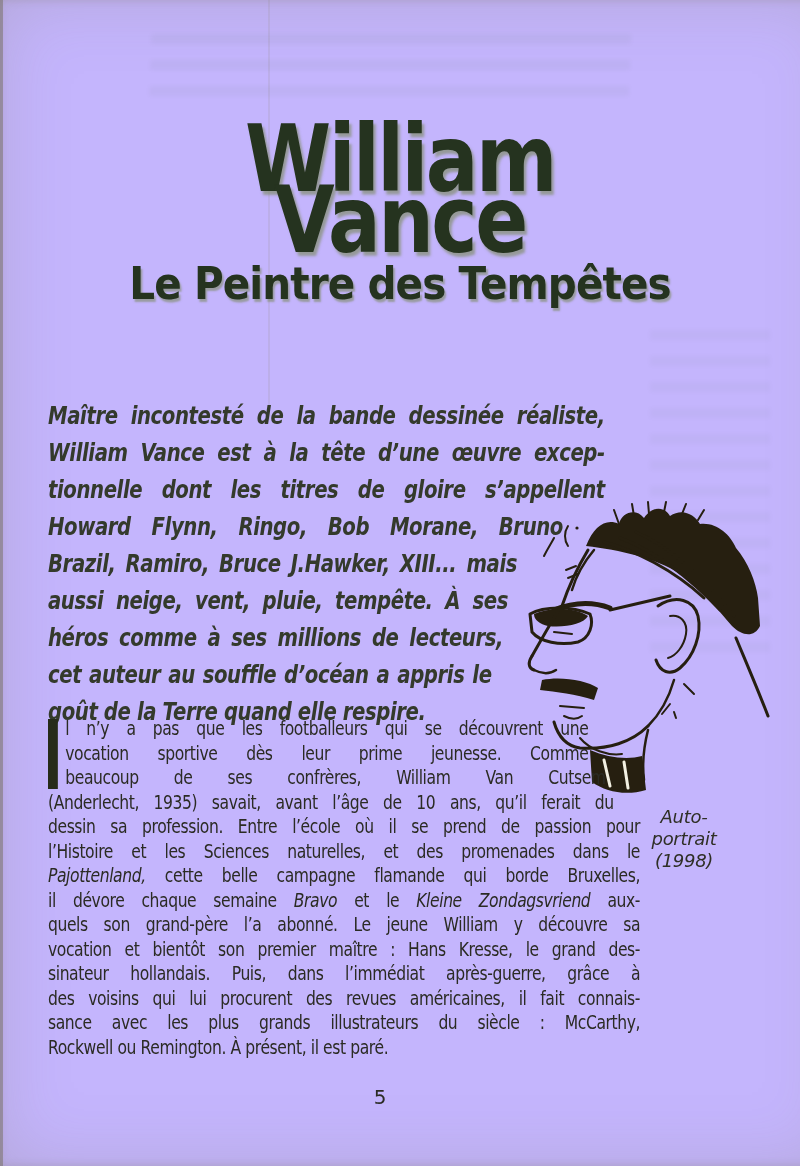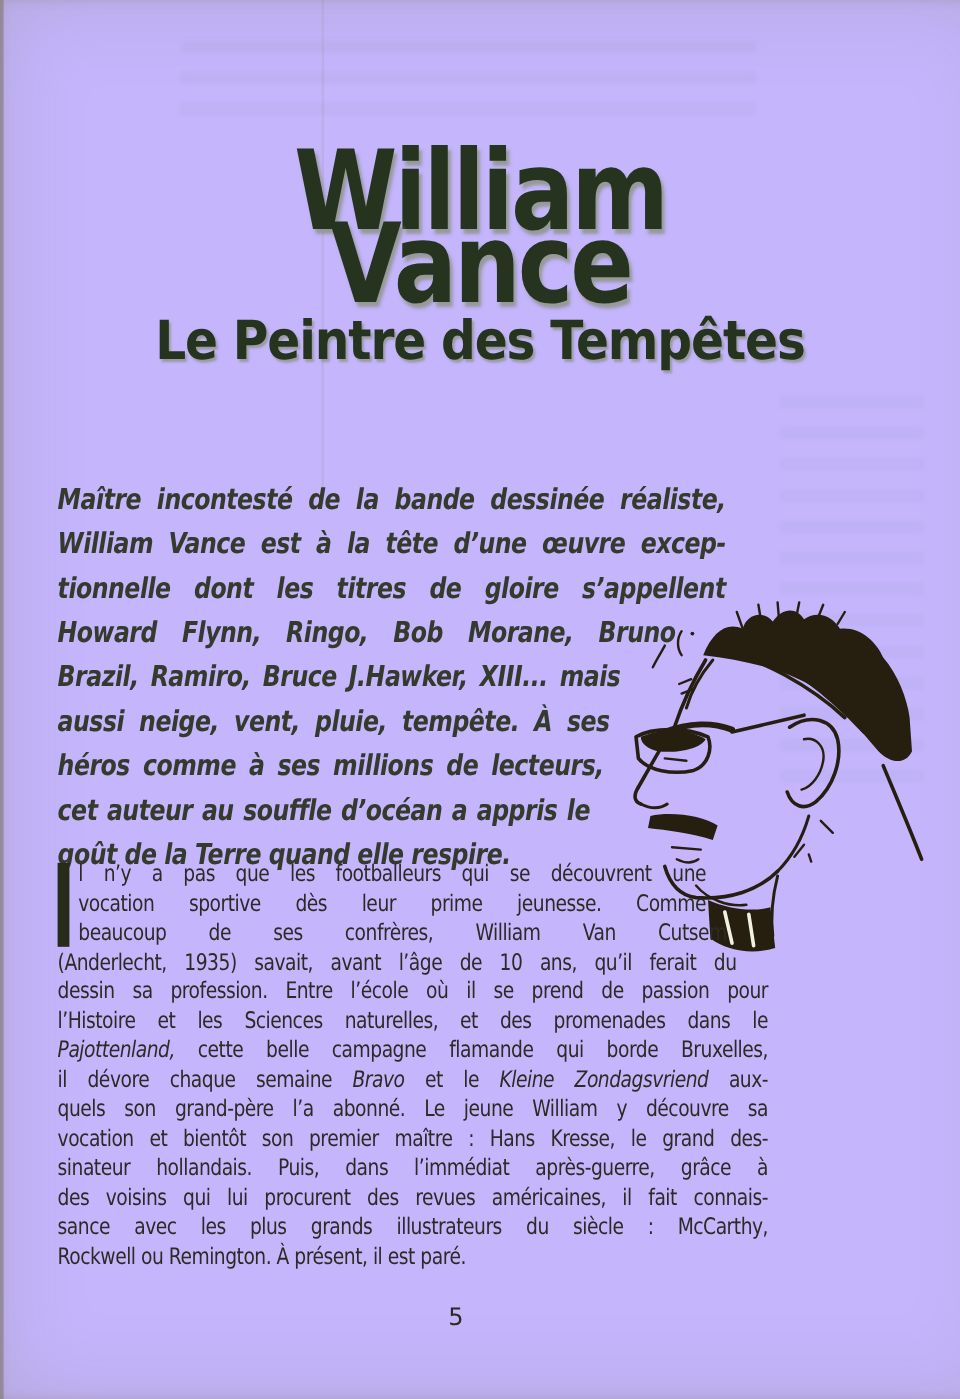--- a/index.html
+++ b/index.html
@@ -140,20 +140,25 @@
       <path d="M124,232 C120,248 118,266 120,282" stroke-width="2.5"></path>
       <path d="M56,240 C66,252 84,258 98,256" stroke-width="2"></path>
 
       <path d="M66,252 C84,260 104,262 118,258 L122,292 C102,298 82,294 68,284 Z" fill="#261f10" stroke="none"></path>
       <path d="M80,262 L86,288 M100,264 L104,290" stroke="#f2f0e2" stroke-width="3"></path>
 
       <path d="M138,216 L146,206 M150,214 L152,220 M160,186 L170,196" stroke-width="2"></path>
     </g>
   </svg>
 
+  <div class="caption" id="caption">
+      <div>Auto-</div>
+      <div>portrait</div>
+      <div>(1998)</div>
+    </div>
 
   <div class="bodytxt" id="bodytxt">
     <span class="dropcap" title="" aria-label="I"></span>
   <div class="ln"><span>l n’y a pas que les footballeurs qui se découvrent une</span></div>
       <div class="ln"><span>vocation sportive dès leur prime jeunesse. Comme</span></div>
       <div class="ln"><span>beaucoup de ses confrères, William Van Cutsem</span></div>
       <div class="ln"><span>(Anderlecht, 1935) savait, avant l’âge de 10 ans, qu’il ferait du</span></div>
       <div class="ln"><span>dessin sa profession. Entre l’école où il se prend de passion pour</span></div>
       <div class="ln"><span>l’Histoire et les Sciences naturelles, et des promenades dans le</span></div>
       <div class="ln"><i>Pajottenland,</i><span> cette belle campagne flamande qui borde Bruxelles,</span></div>

